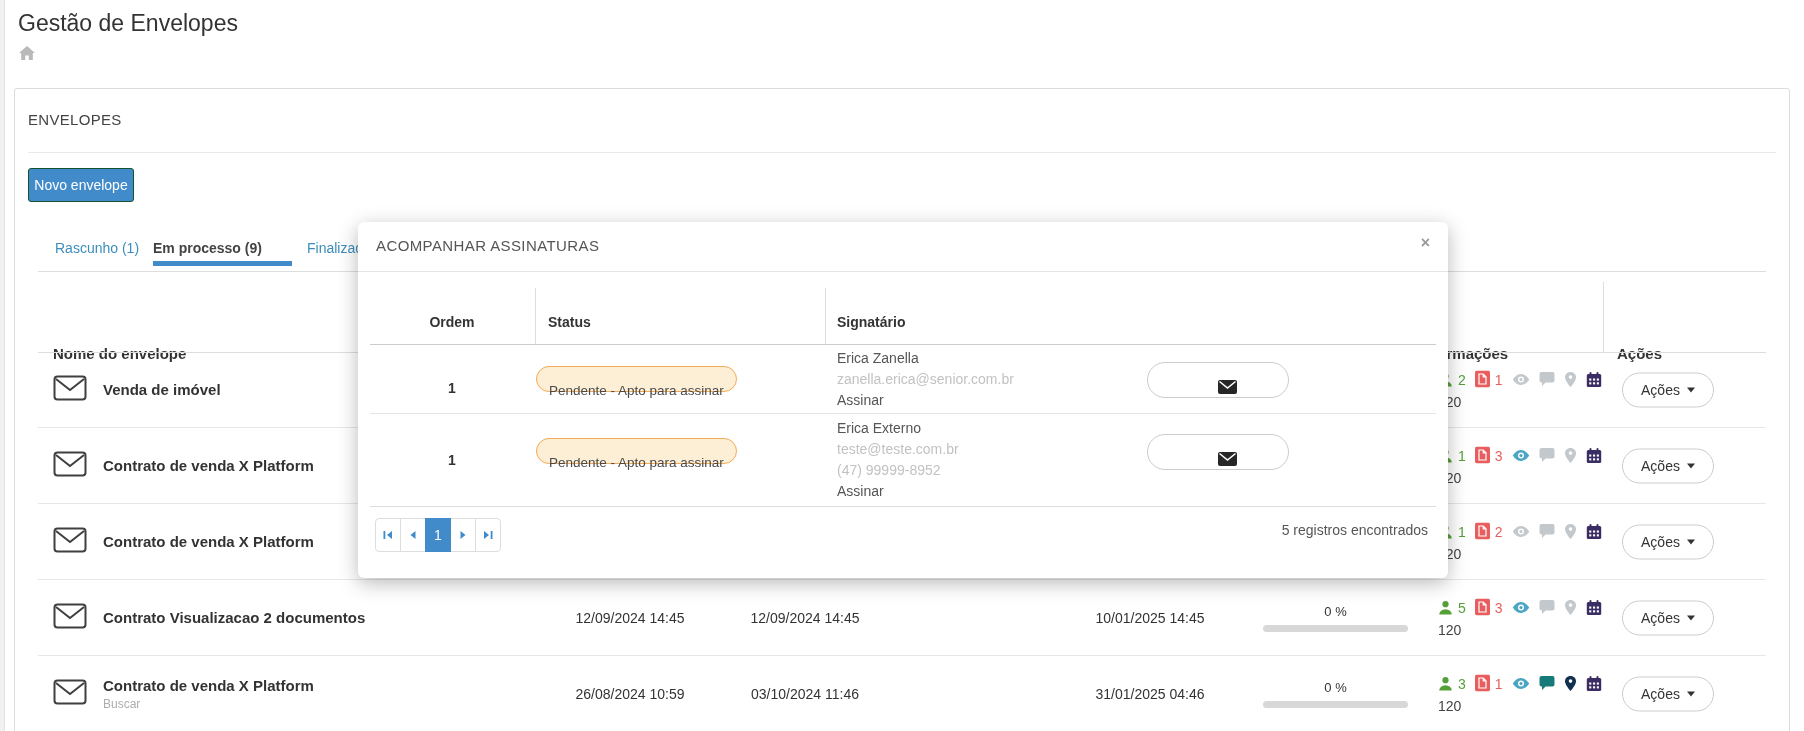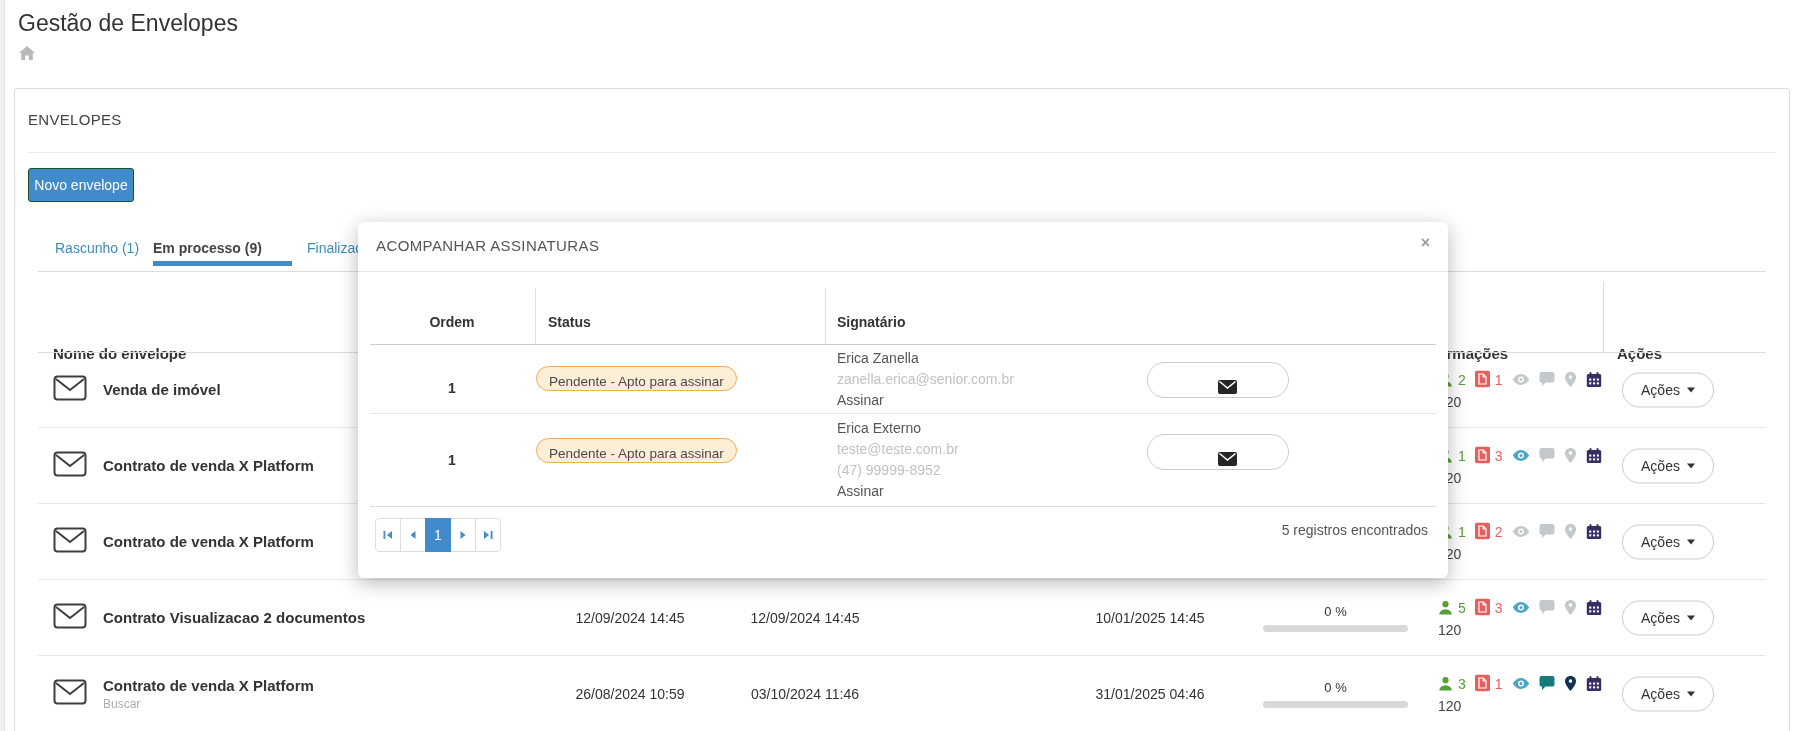--- a/index.html
+++ b/index.html
@@ -75,21 +75,21 @@
   .modal-head-divider { left:0; top:49px; width:1090px; border-top:1px solid #e5e5e5; }
   .m-th { top:92px; font-size:14px; font-weight:bold; color:#333; }
   .m-th-ordem { left:66px; width:56px; text-align:center; }
   .m-th-status { left:190px; }
   .m-th-sign { left:479px; }
   .m-col-sep { top:66px; height:56px; border-left:1px solid #ddd; }
   .m-sep-1 { left:177px; } .m-sep-2 { left:467px; }
   .m-thead-divider { left:12px; top:122px; width:1066px; border-top:1px solid #ccc; }
   .m-row-divider { left:12px; width:1066px; border-top:1px solid #e5e5e5; }
   .m-ordem { width:56px; left:66px; text-align:center; font-size:14px; font-weight:bold; color:#333; }
-  .badge { left:178px; height:25px; line-height:23px; padding:3px 12px; background:#fdeed6; border:1px solid #f2ab57; border-radius:13px; font-size:13.5px; color:#4a4a4a; white-space:nowrap; }
+  .badge { left:178px; height:25px; line-height:23px; padding:12px 12px; background:#fdeed6; border:1px solid #f2ab57; border-radius:13px; font-size:13.5px; color:#4a4a4a; white-space:nowrap; }
   .sign-block { left:479px; font-size:14px; line-height:21px; color:#555; }
   .sign-muted { color:#c2c2c2; }
   .mail-btn { left:789px; width:142px; height:36px; border:1px solid #ccc; border-radius:18px; background:#fff; cursor:pointer; display:flex; align-items:center; justify-content:center; }
   .m-foot-divider { left:12px; top:284px; width:1066px; border-top:1px solid #ddd; }
   .pager { left:17px; top:296px; display:flex; position:absolute; }
   .pg { position:relative; width:26px; height:34px; border:1px solid #ddd; background:#fff; margin-left:-1px; display:flex; align-items:center; justify-content:center; cursor:pointer; }
   .pg:first-child { border-radius:4px 0 0 4px; margin-left:0; }
   .pg:last-child { border-radius:0 4px 4px 0; }
   .pg-active { background:#428bca; border-color:#428bca; color:#fff; font-size:14px; z-index:2; }
   .m-count { right:20px; top:300px; font-size:14px; color:#555; }

